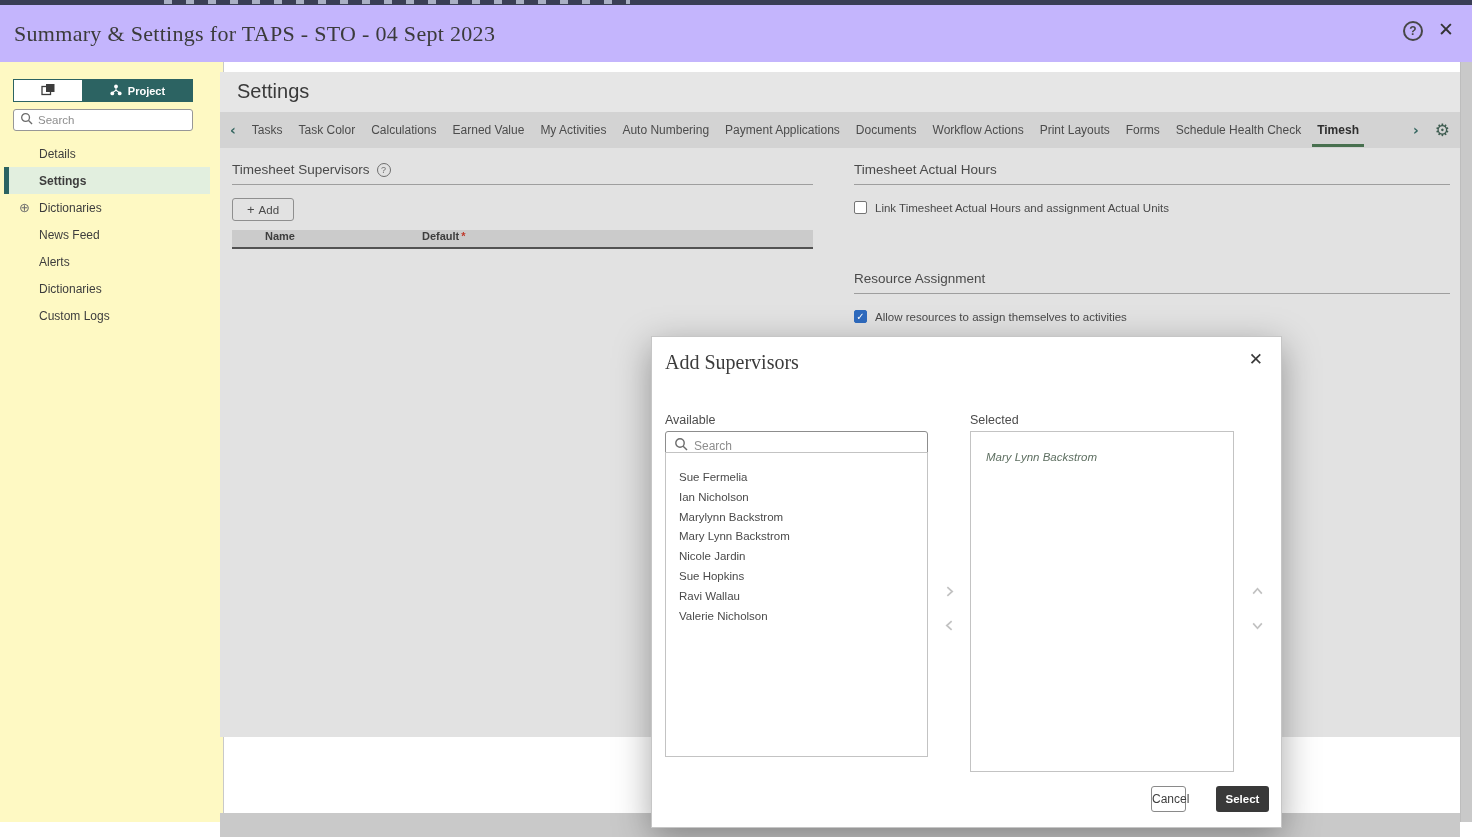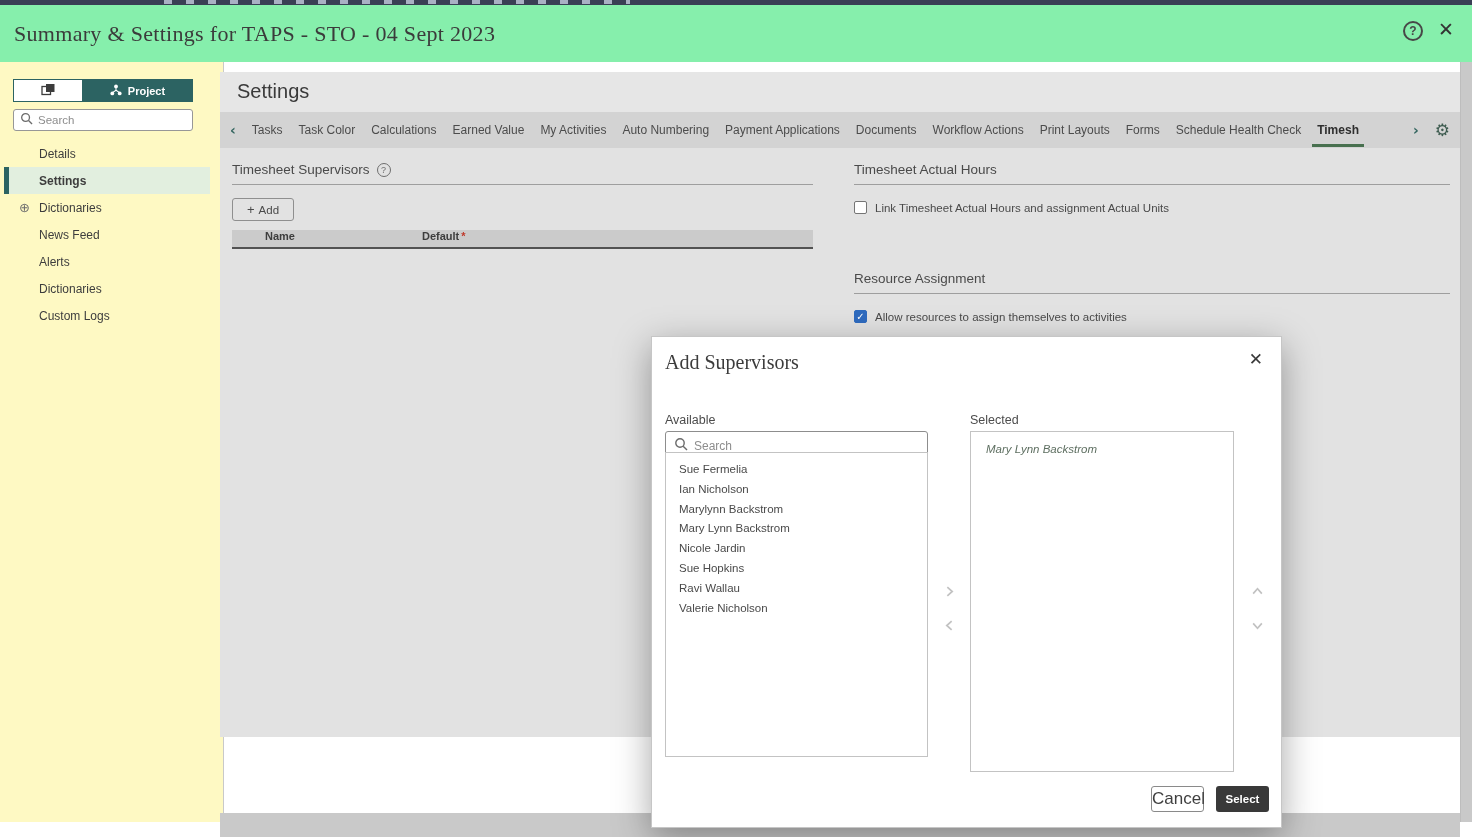--- a/index.html
+++ b/index.html
@@ -6,21 +6,21 @@
   body { background:#fff; font-family:"Liberation Sans", sans-serif; }
   .glyph { font-family:"DejaVu Sans", sans-serif; }
   .stage { position:relative; width:1472px; height:837px; background:#fff; overflow:hidden; }
 
   
   .top-strip { position:absolute; left:0; top:0; width:1472px; height:5px; background:#3a3e55; }
   .top-strip .marks { position:absolute; left:150px; top:0; width:480px; height:4px;
      background:repeating-linear-gradient(90deg, transparent 0 14px, #aab0c4 14px 22px); }
 
   
-  .app-header { position:absolute; left:0; top:5px; width:1472px; height:57px; background:#86efac; }
+  .app-header { position:absolute; left:0; top:5px; width:1472px; height:57px; background:#c4b5fd; }
   .app-title { position:absolute; left:14px; top:16px; font-family:"Liberation Serif", serif;
      font-size:22px; color:#3b3b3b; letter-spacing:.3px; }
   .help-btn { position:absolute; left:1403px; top:16px; width:20px; height:20px; border:2px solid #474747;
      border-radius:50%; color:#474747; font-size:12px; font-weight:bold; display:flex; align-items:center;
      justify-content:center; cursor:pointer; }
   .close-btn { position:absolute; left:1438px; top:13px; font-size:19px; color:#333; cursor:pointer; }
 
   
   .sidebar { position:absolute; left:0; top:62px; width:224px; height:760px; background:#fef9c3; border-right:1px solid #c9c9c9; }
   .scope-toggle { position:absolute; left:13px; top:17px; width:180px; height:23px; border:1px solid #2c6362; display:flex; }
@@ -80,31 +80,31 @@
   
   .modal { position:absolute; left:651px; top:336px; width:631px; height:492px; background:#fff;
      border:1px solid #c6c6c6; box-shadow:0 10px 34px rgba(0,0,0,.35); }
   .modal-close { position:absolute; right:18px; top:12px; font-size:17px; color:#3a3a3a; cursor:pointer; }
   .modal-title { position:absolute; left:13px; top:14px; font-family:"Liberation Serif", serif; font-size:20px; color:#3c3c3c; }
   .m-label { position:absolute; top:76px; font-size:12.5px; color:#4c4c4c; }
   .m-label.avail { left:13px; }  .m-label.sel { left:318px; }
   .m-search { position:absolute; left:13px; top:94px; width:263px; height:29px; border:1px solid #8d8d8d;
      border-radius:3px; display:flex; align-items:center; gap:6px; padding:0 8px; background:#fff; }
   .m-search input { border:none; outline:none; width:100%; font-size:12px; color:#444; background:transparent; }
-  .m-list { position:absolute; border:1px solid #c3c3c3; background:#fff; padding-top:7px; overflow:hidden; }
+  .m-list { position:absolute; border:1px solid #c3c3c3; background:#fff; padding-top:15px; overflow:hidden; }
   .m-list.avail { left:13px; top:115px; width:263px; height:305px; }
   .m-list.sel   { left:318px; top:94px; width:264px; height:341px; }
   .m-item { padding-left:13px; font-size:11.5px; color:#4a4a4a; line-height:19.8px; cursor:pointer; }
   .m-item.sel { padding-left:15px; font-style:italic; color:#5e6f61; line-height:20px; }
   .arrow-btn { position:absolute; width:16px; height:16px; display:flex; align-items:center; justify-content:center; cursor:pointer; }
   .a-right { left:289px; top:246px; } .a-left { left:289px; top:280px; }
   .a-up { left:597px; top:246px; }   .a-down { left:597px; top:280px; }
   .rot-left { transform:rotate(180deg); } .rot-up { transform:rotate(-90deg); } .rot-down { transform:rotate(90deg); }
-  .m-cancel { position:absolute; left:499px; top:449px; width:53px; height:26px; border:1px solid #8a8a8a;
-     border-radius:3px; background:#fff; font-size:17px; color:#3f3f3f; font-family:"Liberation Sans",sans-serif; cursor:pointer; }
+  .m-cancel { position:absolute; left:499px; top:449px; width:35px; height:26px; border:1px solid #8a8a8a;
+     border-radius:3px; background:#fff; font-size:12px; color:#3f3f3f; font-family:"Liberation Sans",sans-serif; cursor:pointer; }
   .m-select { position:absolute; left:564px; top:449px; width:53px; height:26px; border:none; border-radius:3px;
      background:#393939; font-size:11.5px; font-weight:bold; color:#fff; font-family:"Liberation Sans",sans-serif; cursor:pointer; }
 </style>
 </head>
 <body>
 
 <div class="stage">
 
   <div class="top-strip">
       <div class="marks"></div>

